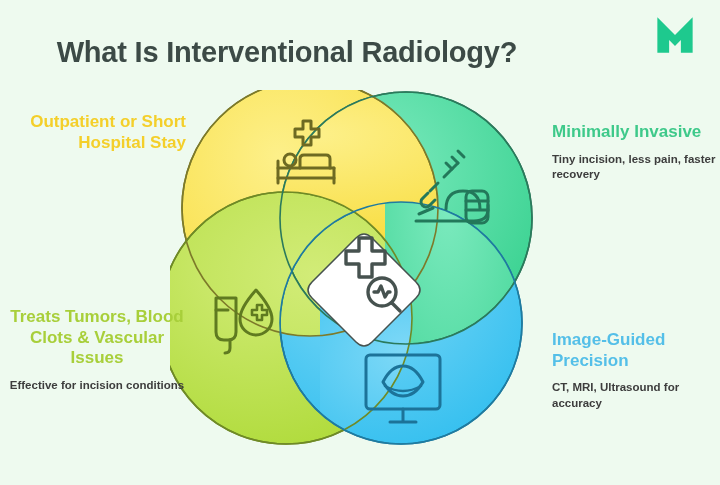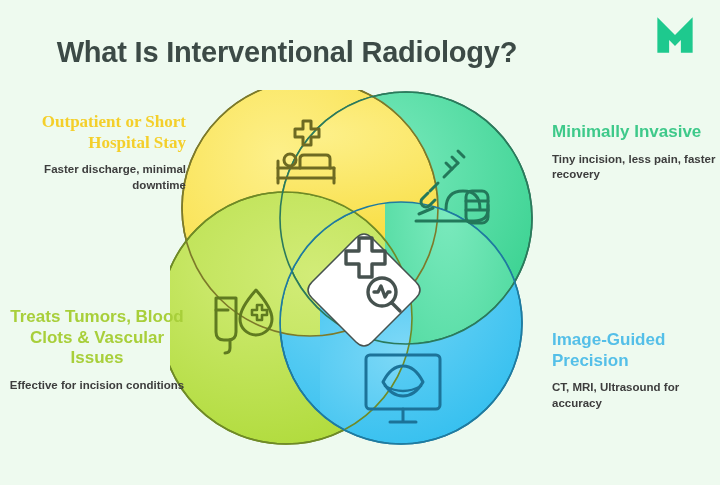--- a/index.html
+++ b/index.html
@@ -70,21 +70,21 @@
     line-height: 1.34;
     color: #3d3d3d;
     margin: 0;
   }
 
   #block-tl { left: 8px;  top: 112px; text-align: right; }
   #block-bl { left: 8px;  top: 307px; text-align: center; }
   #block-tr { left: 552px; top: 122px; text-align: left; }
   #block-br { left: 552px; top: 330px; text-align: left; }
 
-  #block-tl .heading { color: #f4cf2a; font-family: Liberation Serif, serif; }
+  #block-tl .heading { color: #f4cf2a; }
   #block-bl .heading { color: #a8cf3a; }
   #block-tr .heading { color: #3ec98a; }
   #block-br .heading { color: #54bfe8; }
 </style>
 </head>
 <body>
 
 <div id="page">
 
   <div id="logo">
@@ -243,21 +243,20 @@
         <path d="M233 319 l0 12"></path>
         <path d="M220 332 l26 0"></path>
         <path d="M213 292 q8 -16 20 -16 q12 0 20 16 q-8 14 -20 14 q-12 0 -20 -14 Z"></path>
         <path d="M215 296 q18 10 36 0" stroke-width="2.4"></path>
       </g>
     </svg>
   </div>
 
   <div class="block" id="block-tl">
     <p class="heading">Outpatient or Short Hospital Stay</p>
-    <p class="sub">Faster discharge, minimal downtime</p>
   </div>
 
   <div class="block" id="block-tr">
     <p class="heading">Minimally Invasive</p>
     <p class="sub">Tiny incision, less pain, faster recovery</p>
   </div>
 
   <div class="block" id="block-bl">
     <p class="heading">Treats Tumors, Blood Clots &amp; Vascular Issues</p>
     <p class="sub">Effective for incision conditions</p>

